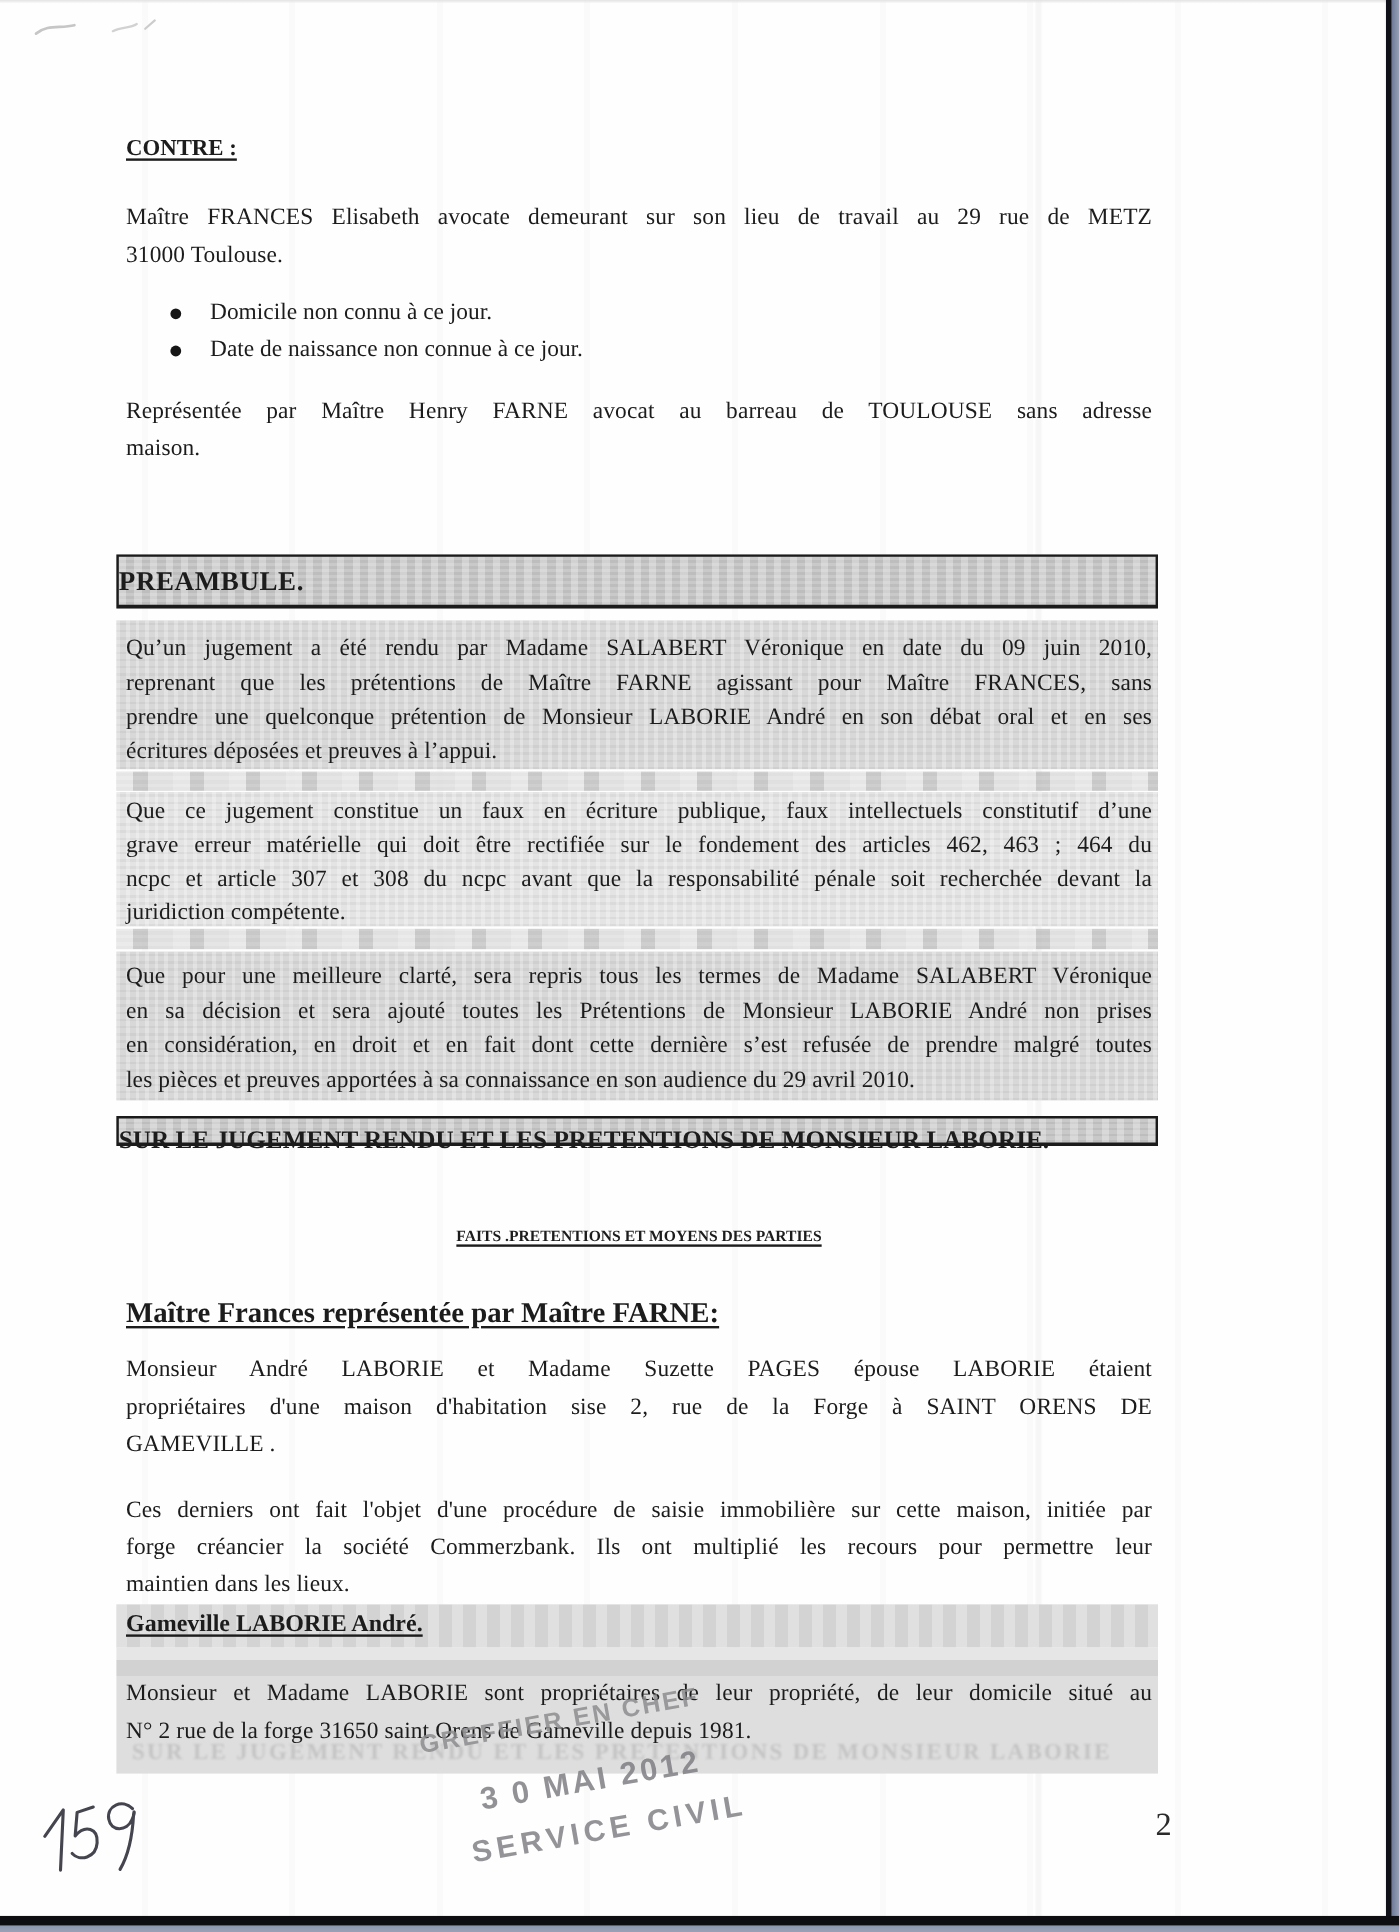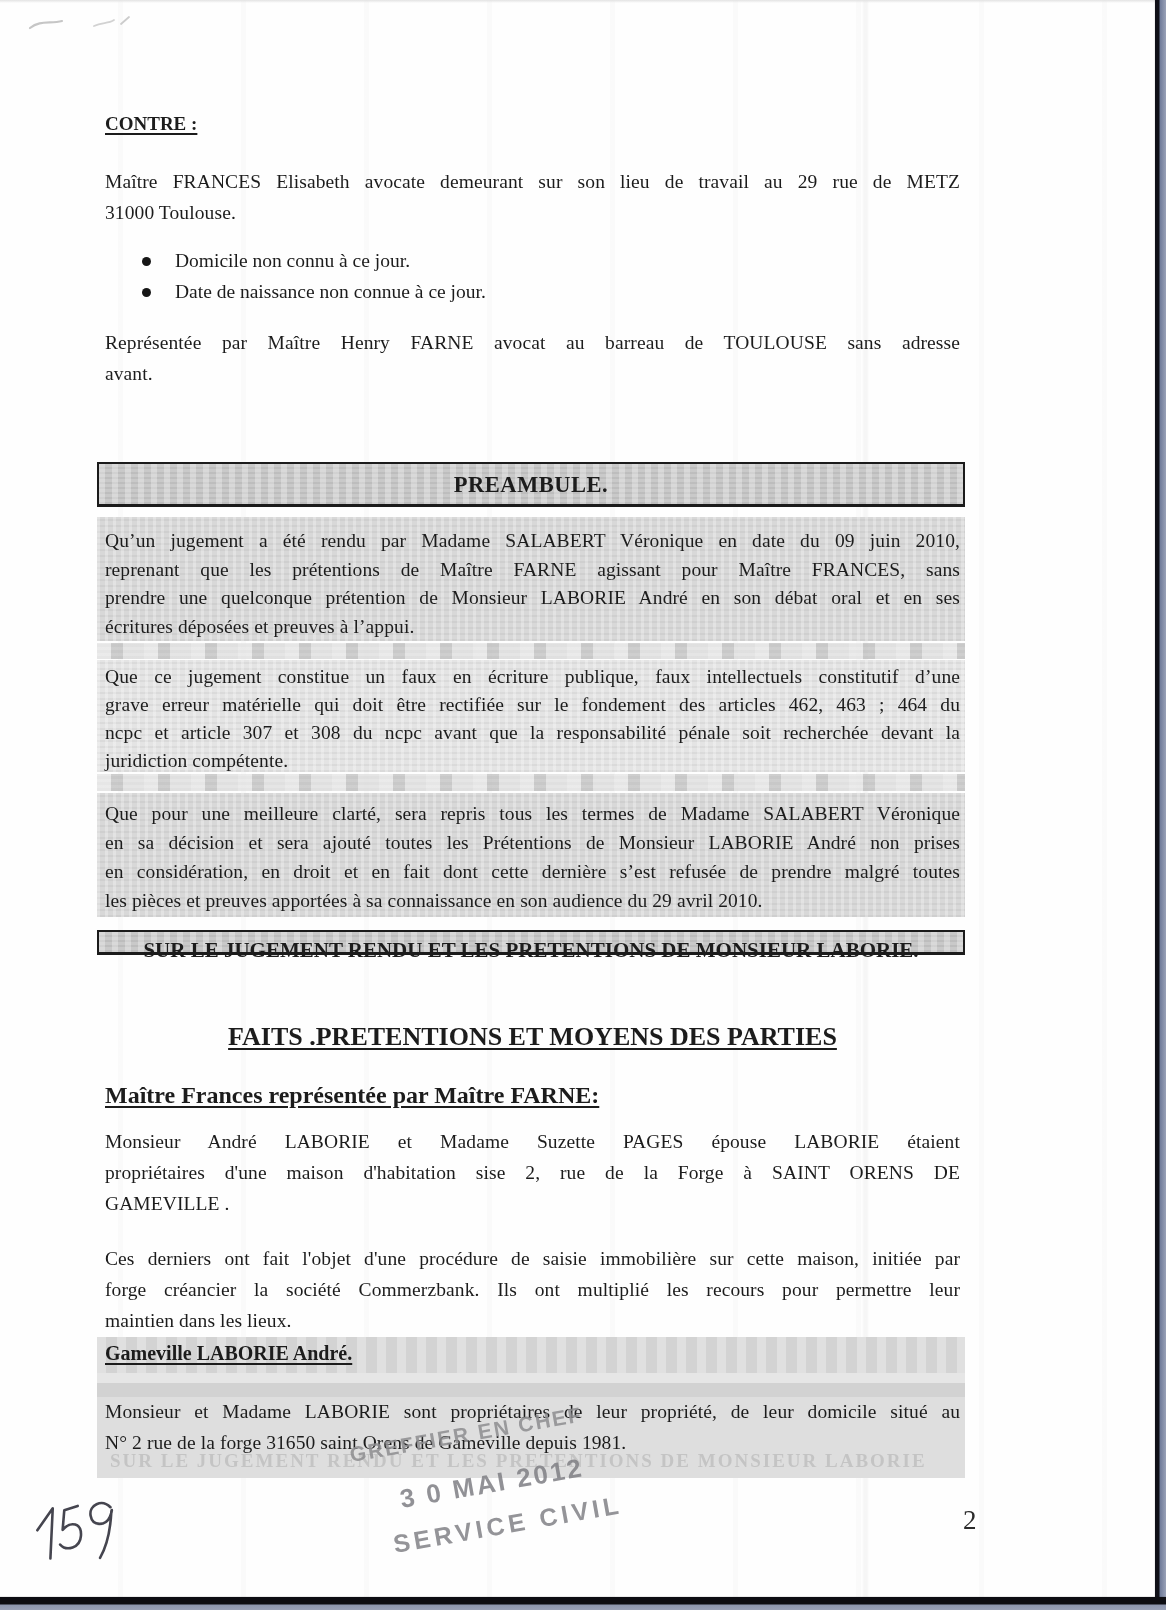--- a/index.html
+++ b/index.html
@@ -79,21 +79,21 @@
   
   .banner {
     position: absolute; left: 97px; width: 868px;
     border: 2px solid #1b1b1b;
     border-bottom-width: 3px;
     box-sizing: border-box;
     background-color: #c9c9c9;
     background-image:
       repeating-linear-gradient(90deg, rgba(255,255,255,0.3) 0 6px, transparent 6px 13px),
       repeating-linear-gradient(0deg, rgba(0,0,0,0.06) 0 2px, transparent 2px 5px);
-    text-align: center;
+    text-align: left;
     font-weight: bold;
   }
 
   .laborie-band1 {
     position: absolute; left: 97px; top: 1337px; width: 868px; height: 36px;
     background-color: #d3d3d3;
     background-image: repeating-linear-gradient(90deg, rgba(255,255,255,0.3) 0 9px, transparent 9px 20px);
   }
   .laborie-band2 {
     position: absolute; left: 97px; top: 1373px; width: 868px; height: 105px;
@@ -152,21 +152,21 @@
       <span>Domicile non connu à ce jour.</span>
     </div>
     <div class="bullet-item">
       <span class="bullet-dot"></span>
       <span>Date de naissance non connue à ce jour.</span>
     </div>
   </div>
 
   <div class="col para" style="top:327px; line-height:31px;">
       <div class="jl">Représentée par Maître Henry FARNE avocat au barreau de TOULOUSE sans adresse</div>
-      <div class="jl jl-last">avant.</div>
+      <div class="jl jl-last">maison.</div>
     </div>
 
   <div class="banner" style="top:462px; height:45px; line-height:41px; font-size:22.5px; letter-spacing:0.5px;">
     <span>PREAMBULE.</span>
   </div>
 
   <div class="shade" style="top:517px; height:124px;"></div>
   <div class="col para" style="top:527px; line-height:28.5px;">
       <div class="jl">Qu’un jugement a été rendu par Madame SALABERT Véronique en date du 09 juin 2010,</div>
       <div class="jl">reprenant que les prétentions de Maître FARNE agissant pour Maître FRANCES, sans</div>
@@ -191,21 +191,21 @@
       <div class="jl">Que pour une meilleure clarté, sera repris tous les termes de Madame SALABERT Véronique</div>
       <div class="jl">en sa décision et sera ajouté toutes les Prétentions de Monsieur LABORIE André non prises</div>
       <div class="jl">en considération, en droit et en fait dont cette dernière s’est refusée de prendre malgré toutes</div>
       <div class="jl jl-last">les pièces et preuves apportées à sa connaissance en son audience du 29 avril 2010.</div>
     </div>
 
   <div class="banner" style="top:930px; height:25px; line-height:37px; font-size:21px;">
     <span>SUR LE JUGEMENT RENDU ET LES PRETENTIONS DE MONSIEUR LABORIE.</span>
   </div>
 
-  <div class="col h-underline" style="top:1022px; text-align:center; font-size:26px;">FAITS .PRETENTIONS ET MOYENS DES PARTIES</div>
+  <div class="col h-underline" style="top:1022px; text-align:center; font-size:13px;">FAITS .PRETENTIONS ET MOYENS DES PARTIES</div>
 
   <div class="col h-underline" style="top:1082px; font-size:24px;">Maître Frances représentée par Maître FARNE:</div>
 
   <div class="col para" style="top:1126px; line-height:31px;">
       <div class="jl">Monsieur André LABORIE et Madame Suzette PAGES épouse LABORIE étaient</div>
       <div class="jl">propriétaires d'une maison d'habitation sise 2, rue de la Forge à SAINT ORENS DE</div>
       <div class="jl jl-last">GAMEVILLE .</div>
     </div>
 
   <div class="col para" style="top:1243px; line-height:31px;">

